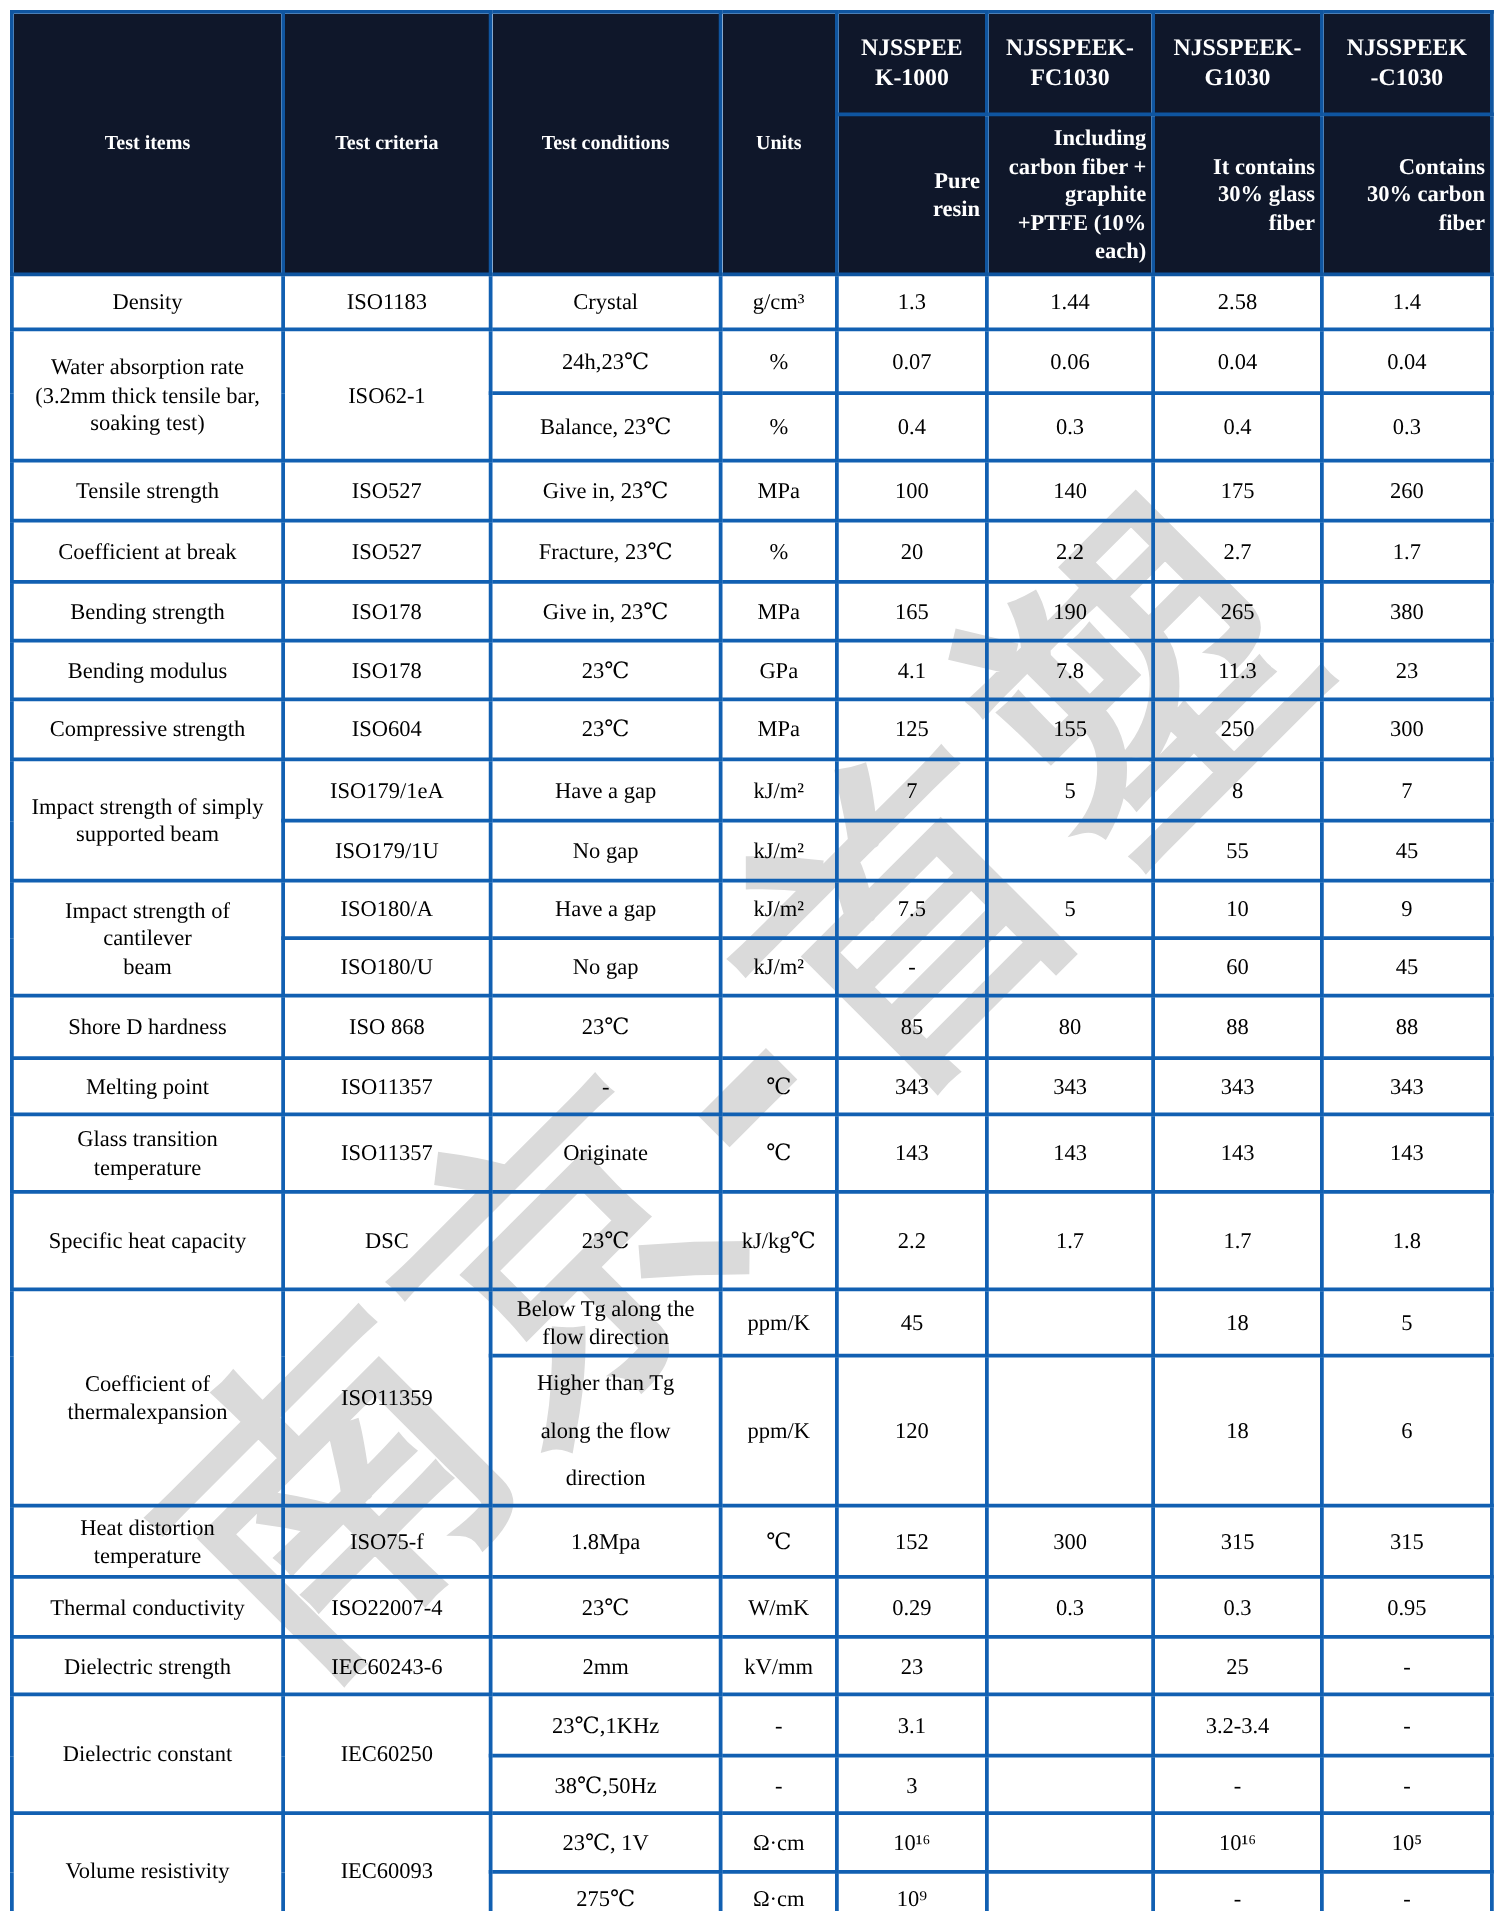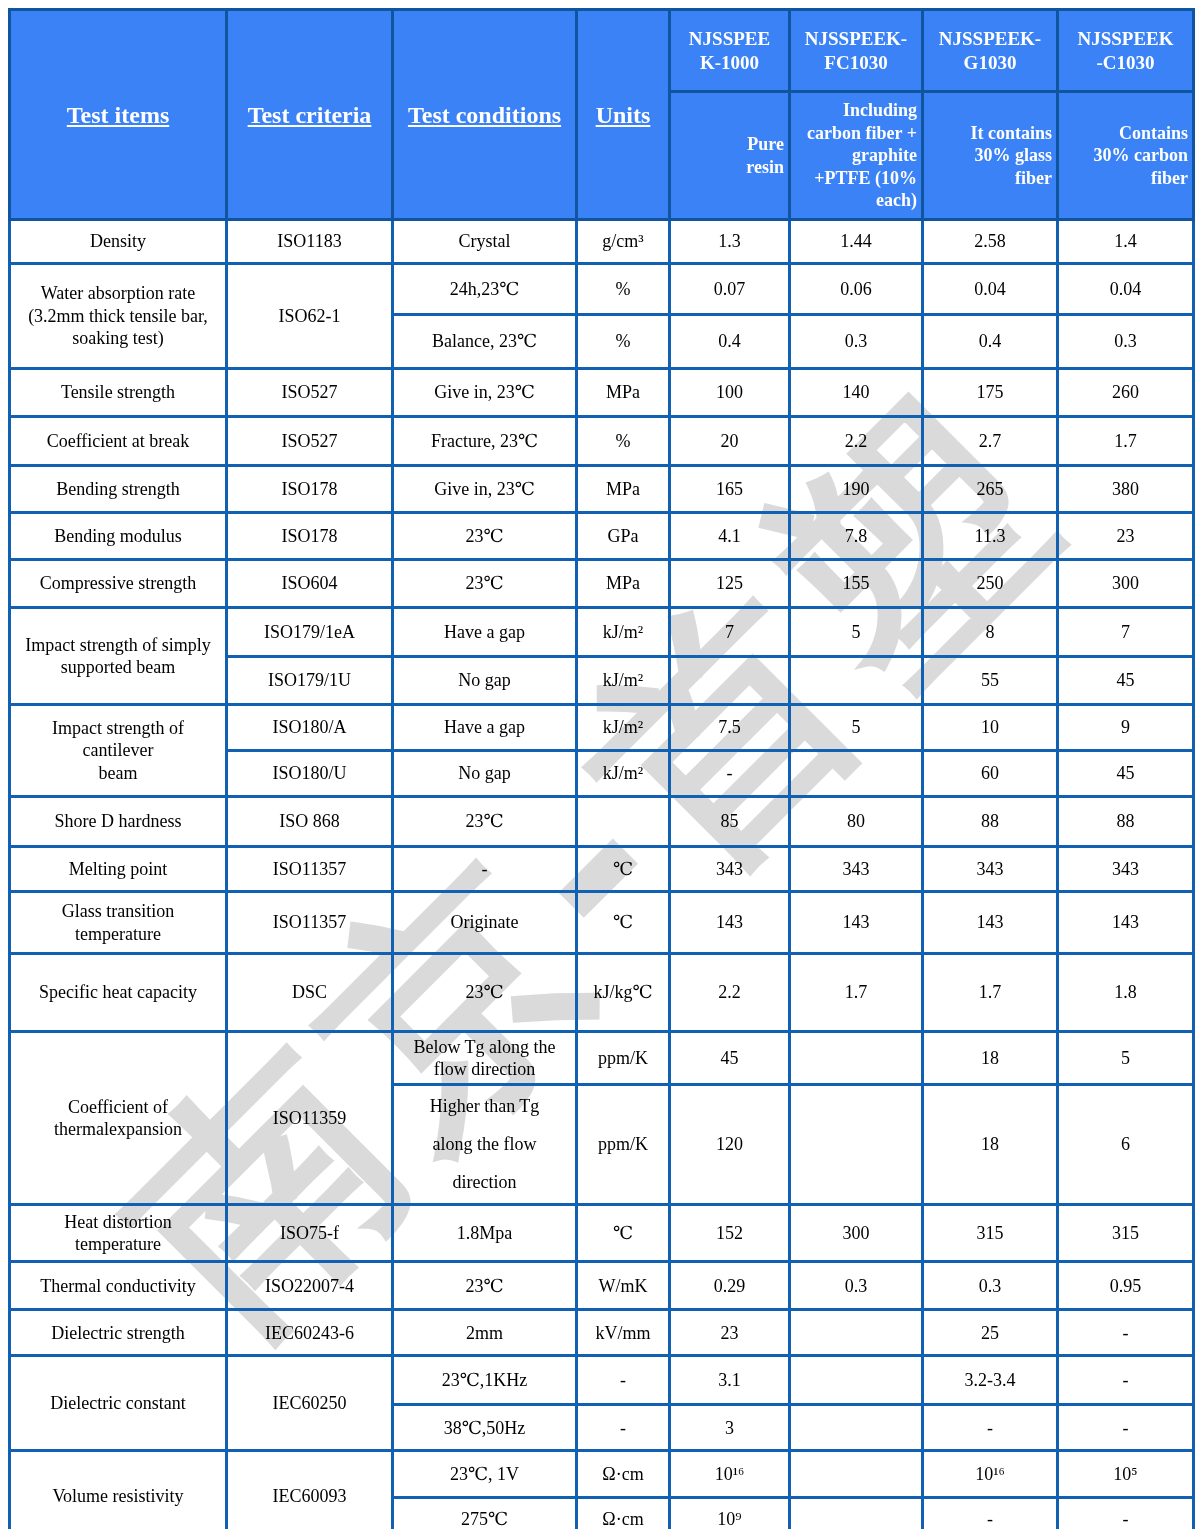--- a/index.html
+++ b/index.html
@@ -21,25 +21,25 @@
     width:1184px;border-collapse:collapse;table-layout:fixed;
     border:3px solid #0d58a8;border-bottom-width:6px;
     background:transparent;
   }
   th,td{
     border:3px solid #1160b2;
     text-align:center;vertical-align:middle;
     padding:2px 4px;white-space:pre-line;overflow:hidden;
   }
   th{
-    background:#3b82f6;color:#ffffff;
+    background:#0f172a;color:#ffffff;
     font-weight:bold;font-size:19px;line-height:1.25;
     border-color:#0f55a0;
   }
-  th.col-title{font-size:24px;text-decoration:underline;}
+  th.col-title{font-size:16px;}
   th.desc{font-size:18px;text-align:right;}
   td{font-size:18px;line-height:1.25;background:transparent;}
   td.loose{line-height:2.1;}
 </style>
 </head>
 <body>
 
 <div class="watermark">南京-首塑</div>
 
 <table class="spec">

